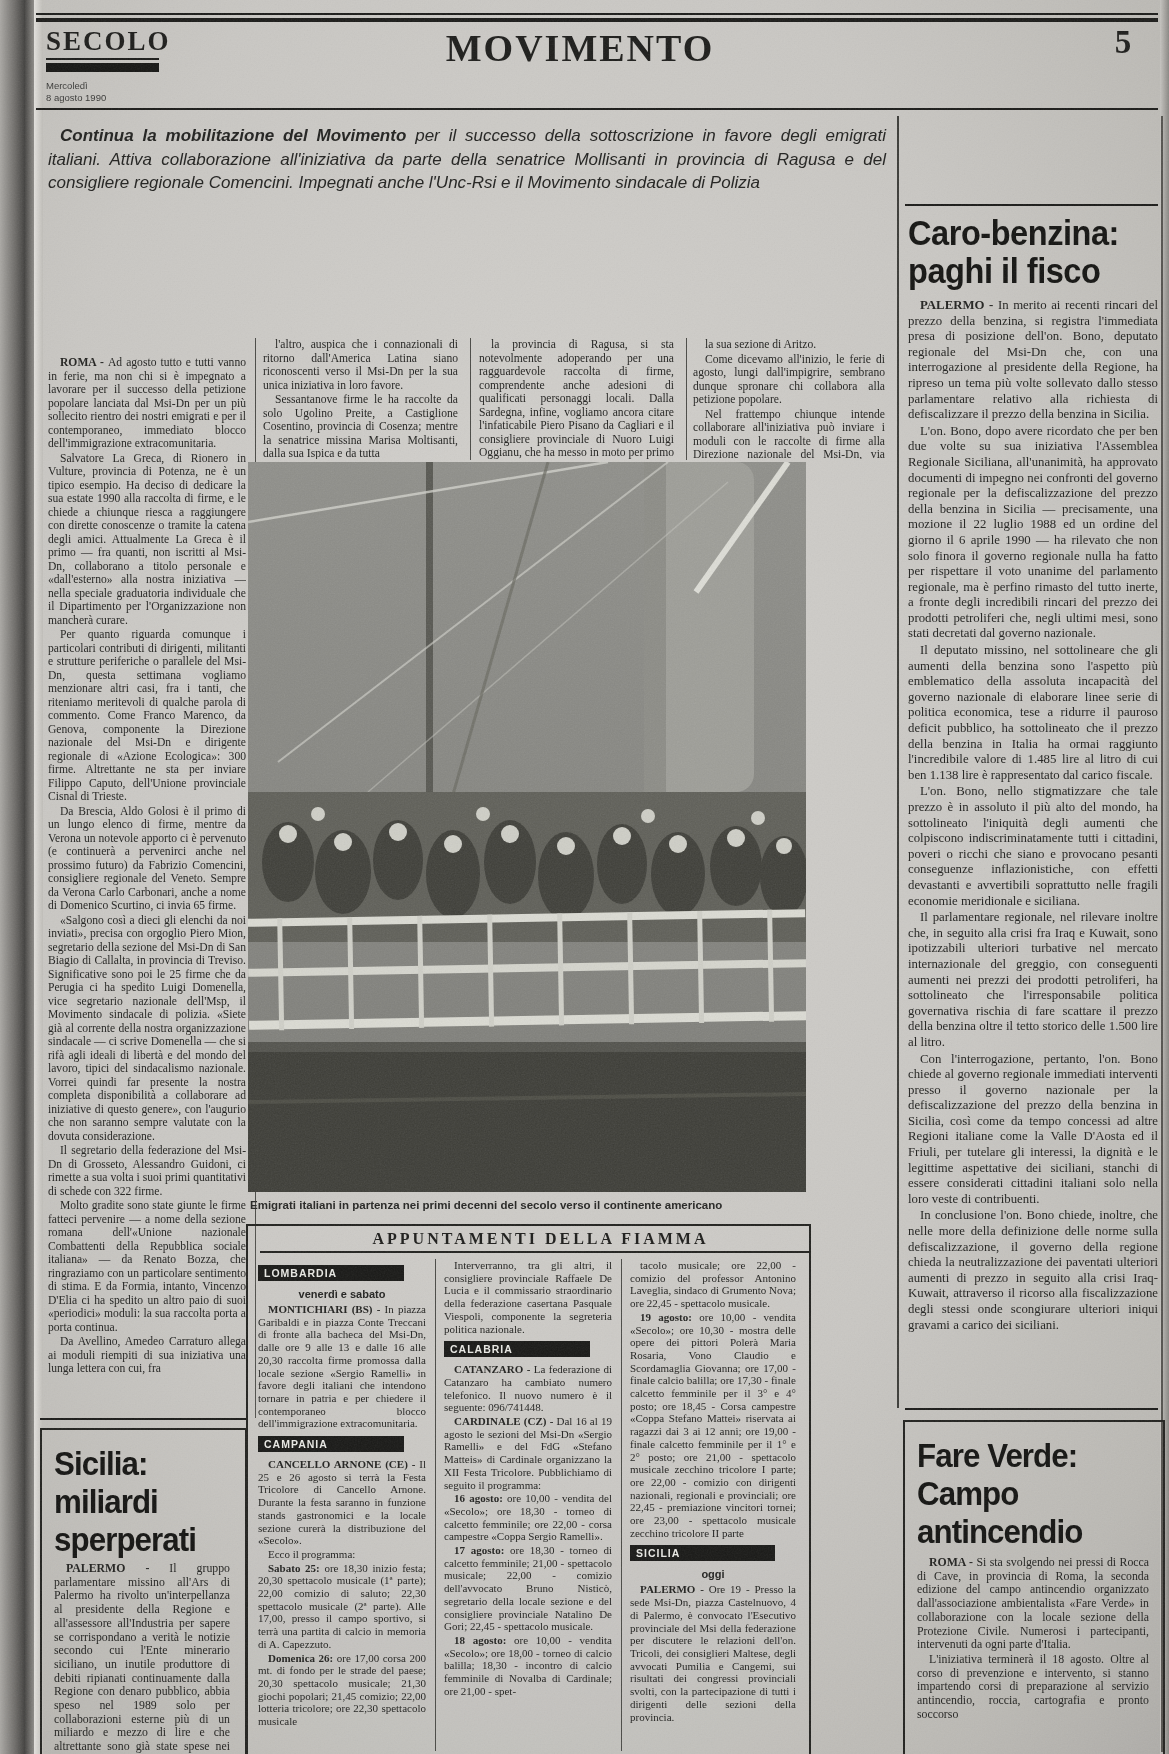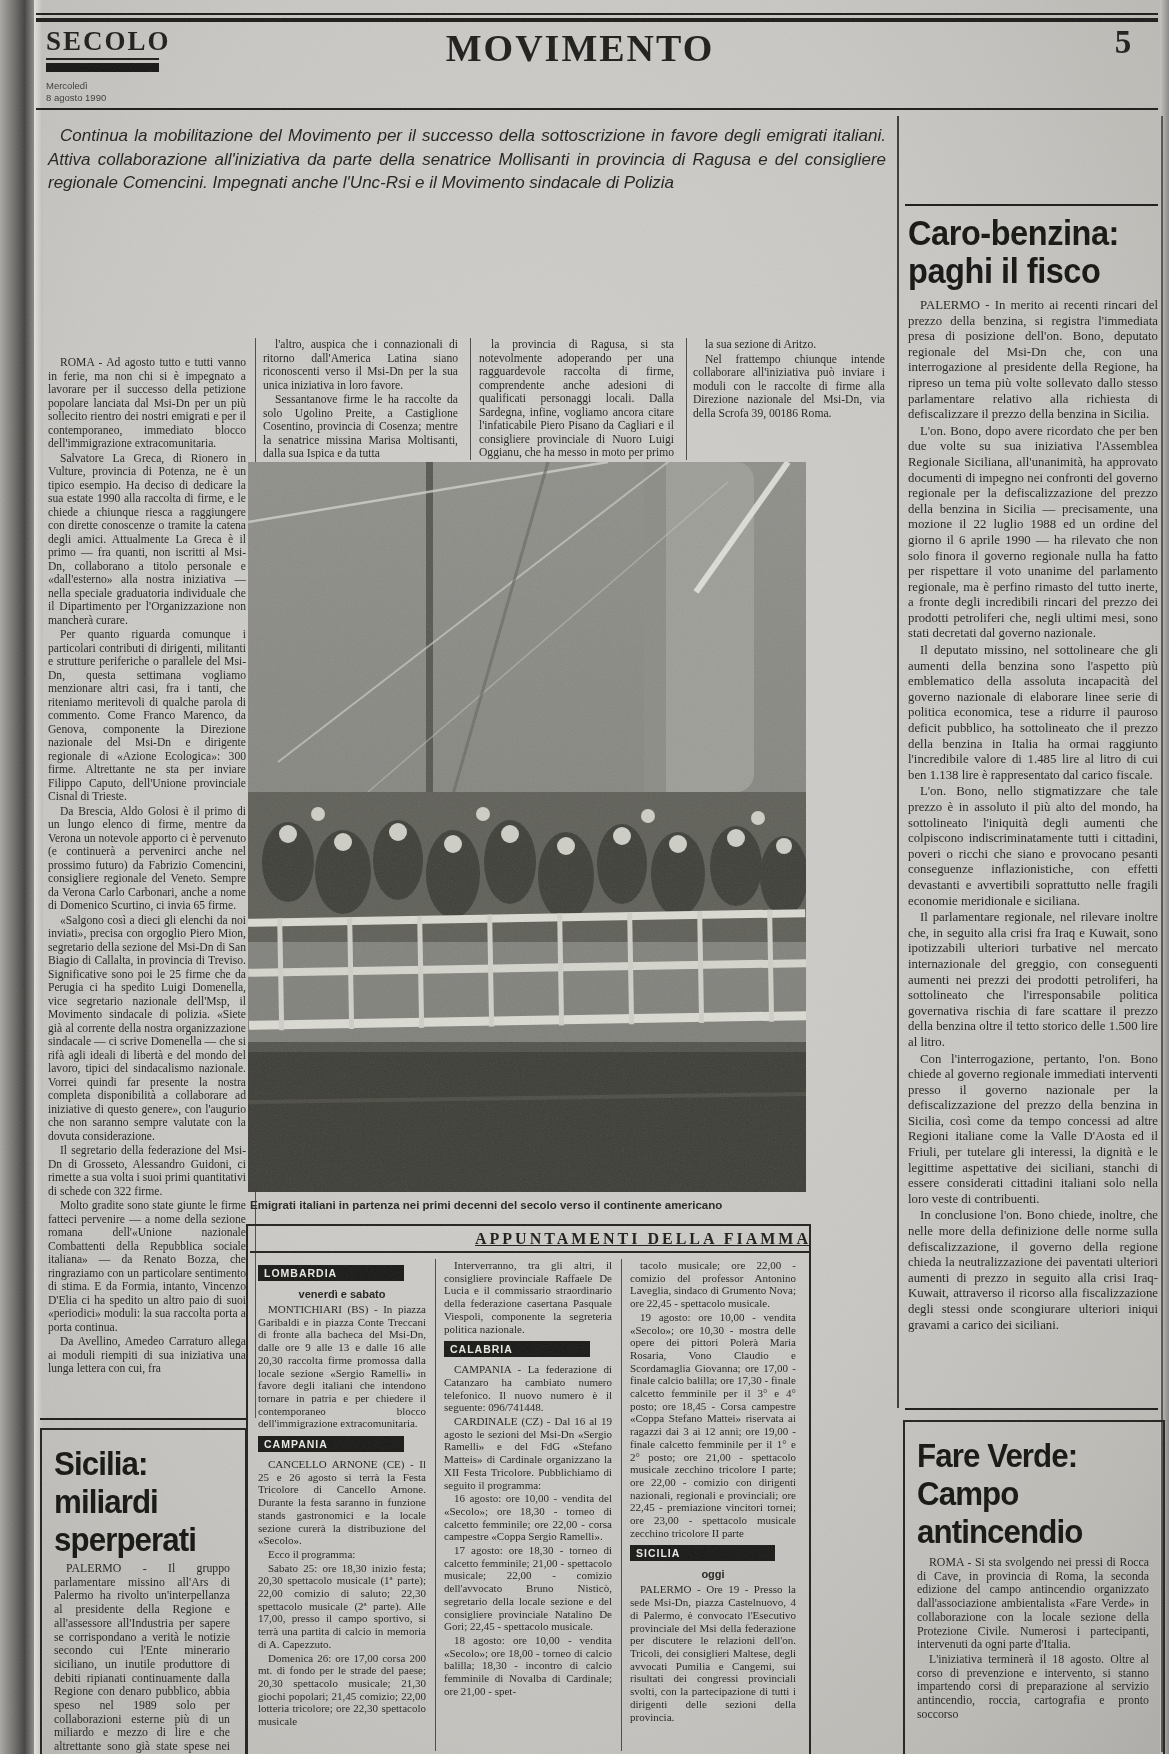--- a/index.html
+++ b/index.html
@@ -22,32 +22,32 @@
   
   .lead{left:48px;top:124px;width:838px;font:italic 500 17px/23.5px "Liberation Sans",sans-serif;color:#222220;text-align:justify;}
   .lead p{margin:0;}
   .lead b{font-weight:700;}
   
   .mainhead{left:46px;top:194px;width:860px;font:bold 58px/63px "Liberation Sans",sans-serif;letter-spacing:-1px;color:#141412;}
   .mainhead > div{transform:scaleX(.88);transform-origin:0 50%;white-space:nowrap;}
   
   .bodycol{font:11.6px/13.5px "Liberation Serif",serif;text-align:justify;overflow:hidden;color:#232321;}
   .bodycol .para, .para{margin:0 0 1px 0;text-indent:12px;}
-  .para b{font-weight:400;}
+  .para b{font-weight:700;}
   .col1{left:48px;top:356px;width:198px;height:1078px;}
   .col2{left:263px;top:338px;width:195px;height:121px;}
   .col3{left:479px;top:338px;width:195px;height:121px;}
   .col4{left:693px;top:338px;width:192px;height:121px;}
   
   .photo{left:248px;top:462px;width:558px;height:730px;background:#7a7a76;}
   .caption{left:250px;top:1198px;width:556px;font:bold 11.5px/14px "Liberation Sans",sans-serif;color:#262624;}
   
   .appbox{left:246px;top:1224px;width:561px;height:531px;border:2px solid #22221f;overflow:hidden;background:rgba(255,255,255,0.03);}
-  .appbanner{position:absolute;left:2px;top:0;width:100%;height:25px;border-bottom:2px solid #22221f;
-             font:bold 16px/25px "Liberation Serif",serif;letter-spacing:3px;text-align:right;text-decoration:underline;}
+  .appbanner{position:absolute;left:12px;top:0;width:100%;height:25px;border-bottom:2px solid #22221f;
+             font:bold 16px/25px "Liberation Serif",serif;letter-spacing:3px;text-align:center;}
   .appcol{position:absolute;top:33px;height:492px;overflow:hidden;font:11px/12.7px "Liberation Serif",serif;text-align:justify;color:#232321;}
   .appcol .para{margin:0 0 1px;text-indent:10px;}
   .bar{display:block;background:#191917;color:#e9e9e4;font:bold 10.5px/16px "Liberation Sans",sans-serif;
        letter-spacing:1px;padding:0 6px;margin:6px 0 6px;width:80%;}
   .subhead{text-align:center;font:bold 11px/14px "Liberation Sans",sans-serif;margin:2px 0 2px;text-indent:0;}
   
   .kicker{left:910px;top:126px;width:250px;font:italic 16.5px/22px "Liberation Sans",sans-serif;color:#1f1f1d;}
   .kicker .k1{font-weight:700;}
   .sidehead{left:908px;top:214px;width:256px;font:bold 35px/38px "Liberation Sans",sans-serif;letter-spacing:-0.5px;color:#141412;}
   .sidehead > div{transform:scaleX(.93);transform-origin:0 50%;white-space:nowrap;}
@@ -101,20 +101,21 @@
     </div>
   <div class="abs bodycol col2">
       <p class="para">l'altro, auspica che i connazionali di ritorno dall'America Latina siano riconoscenti verso il Msi-Dn per la sua unica iniziativa in loro favore.</p>
       <p class="para">Sessantanove firme le ha raccolte da solo Ugolino Preite, a Castiglione Cosentino, provincia di Cosenza; mentre la senatrice missina Marisa Moltisanti, dalla sua Ispica e da tutta</p>
     </div>
   <div class="abs bodycol col3">
       <p class="para">la provincia di Ragusa, si sta notevolmente adoperando per una ragguardevole raccolta di firme, comprendente anche adesioni di qualificati personaggi locali. Dalla Sardegna, infine, vogliamo ancora citare l'infaticabile Piero Pisano da Cagliari e il consigliere provinciale di Nuoro Luigi Oggianu, che ha messo in moto per primo in tutta la federazione</p>
     </div>
   <div class="abs bodycol col4">
       <p class="para">la sua sezione di Aritzo.</p>
+      <p class="para">Come dicevamo all'inizio, le ferie di agosto, lungi dall'impigrire, sembrano dunque spronare chi collabora alla petizione popolare.</p>
       <p class="para">Nel frattempo chiunque intende collaborare all'iniziativa può inviare i moduli con le raccolte di firme alla Direzione nazionale del Msi-Dn, via della Scrofa 39, 00186 Roma.</p>
     </div>
 
   <div class="abs rule" style="left:255px;top:338px;width:1px;height:1080px;background:#4a4a46;"></div>
   <div class="abs rule" style="left:470px;top:338px;width:1px;height:122px;background:#4a4a46;"></div>
   <div class="abs rule" style="left:686px;top:338px;width:1px;height:122px;background:#4a4a46;"></div>
   <div class="abs rule" style="left:897px;top:116px;width:2px;height:1292px;background:#3c3c38;"></div>
   <div class="abs rule" style="left:1161px;top:116px;width:2px;height:1636px;background:#55534f;"></div>
   <div class="abs rule" style="left:40px;top:1418px;width:206px;height:2px;"></div>
 
@@ -218,21 +219,21 @@
           <p class="para"><b>Domenica 26: </b>ore 17,00 corsa 200 mt. di fondo per le strade del paese; 20,30 spettacolo musicale; 21,30 giochi popolari; 21,45 comizio; 22,00 lotteria tricolore; ore 22,30 spettacolo musicale</p>
         </div>
     </div>
 
     <div class="appcol" style="left:196px;width:168px;">
       <div>
           <p class="para">Interverranno, tra gli altri, il consigliere provinciale Raffaele De Lucia e il commissario straordinario della federazione casertana Pasquale Viespoli, componente la segreteria politica nazionale.</p>
         </div>
       <span class="bar">CALABRIA</span>
       <div>
-          <p class="para"><b>CAMPANIA - </b>La federazione di Catanzaro ha cambiato numero telefonico. Il nuovo numero è il seguente: 096/741448.</p>
+          <p class="para"><b>CATANZARO - </b>La federazione di Catanzaro ha cambiato numero telefonico. Il nuovo numero è il seguente: 096/741448.</p>
           <p class="para"><b>CARDINALE (CZ) - </b>Dal 16 al 19 agosto le sezioni del Msi-Dn «Sergio Ramelli» e del FdG «Stefano Matteis» di Cardinale organizzano la XII Festa Tricolore. Pubblichiamo di seguito il programma:</p>
           <p class="para"><b>16 agosto: </b>ore 10,00 - vendita del «Secolo»; ore 18,30 - torneo di calcetto femminile; ore 22,00 - corsa campestre «Coppa Sergio Ramelli».</p>
           <p class="para"><b>17 agosto: </b>ore 18,30 - torneo di calcetto femminile; 21,00 - spettacolo musicale; 22,00 - comizio dell'avvocato Bruno Nisticò, segretario della locale sezione e del consigliere provinciale Natalino De Gori; 22,45 - spettacolo musicale.</p>
           <p class="para"><b>18 agosto: </b>ore 10,00 - vendita «Secolo»; ore 18,00 - torneo di calcio balilla; 18,30 - incontro di calcio femminile di Novalba di Cardinale; ore 21,00 - spet-</p>
         </div>
     </div>
 
     <div class="appcol" style="left:382px;width:166px;">
       <div>
           <p class="para">tacolo musicale; ore 22,00 - comizio del professor Antonino Laveglia, sindaco di Grumento Nova; ore 22,45 - spettacolo musicale.</p>

